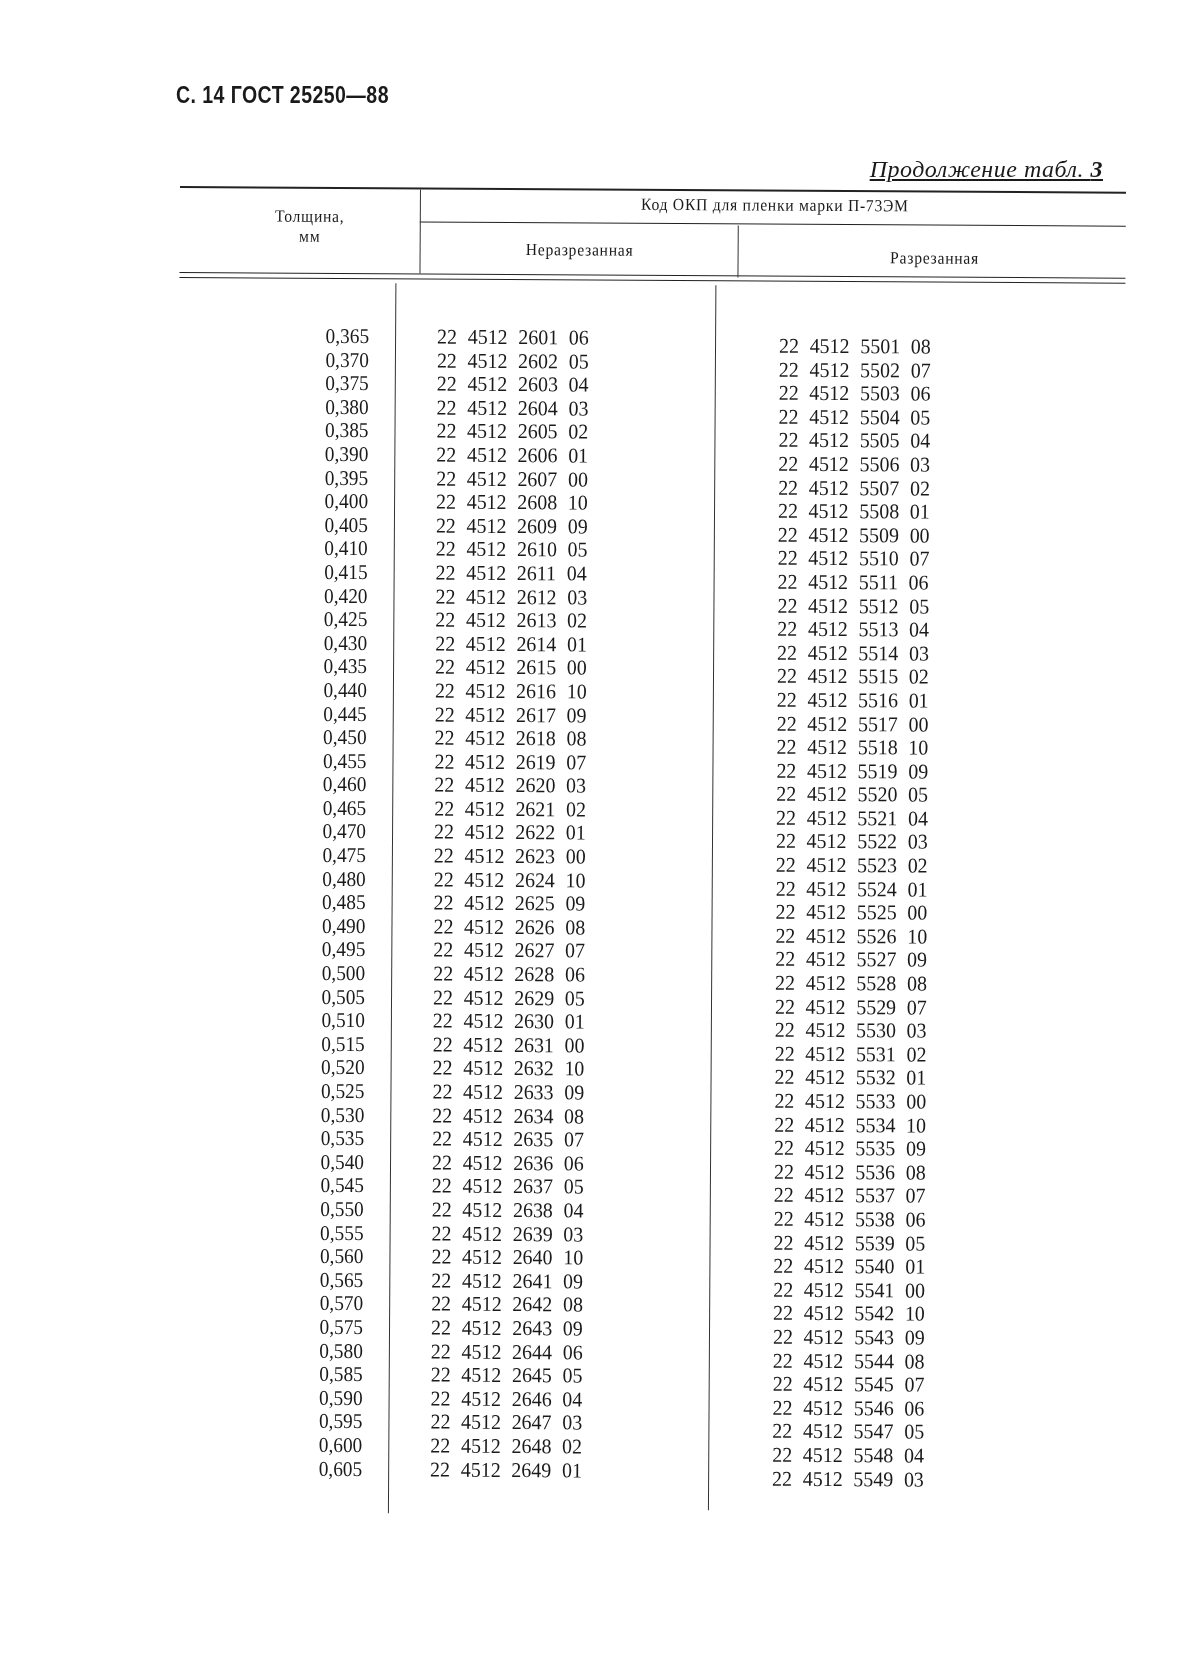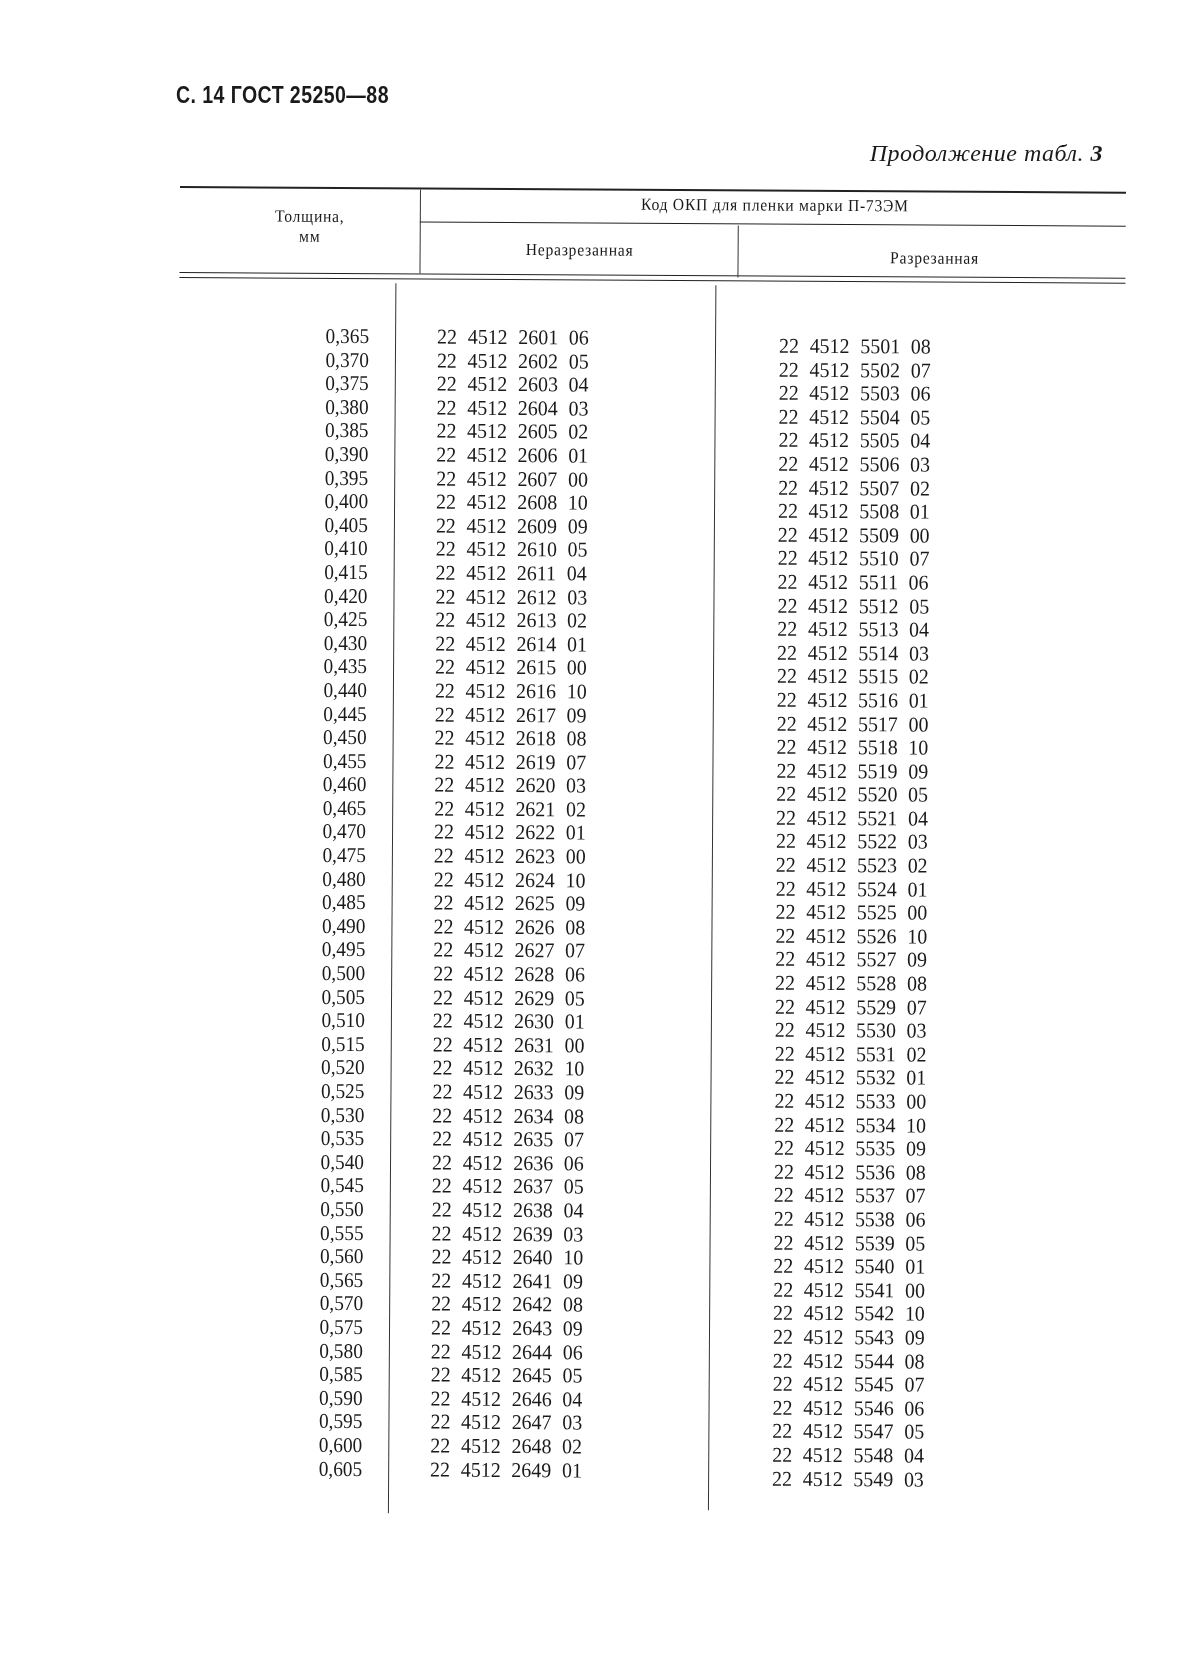--- a/index.html
+++ b/index.html
@@ -22,24 +22,25 @@
       font-family: "Liberation Sans", "DejaVu Sans", sans-serif;
       font-weight: bold;
       font-size: 23px;
       letter-spacing: 0.5px;
       transform: scaleX(0.85);
       transform-origin: left top;
     }
     .continuation {
       position: absolute;
       right: 84px;
-      top: 140px;
+      top: 156px;
       font-style: italic;
       font-size: 24px;
       letter-spacing: 0.5px;
+      text-decoration: underline;
     }
     .continuation .num {
       font-weight: bold;
     }
     .table-wrap {
       position: absolute;
       left: 180px;
       top: 186px;
       width: 946px;
       height: 1330px;

